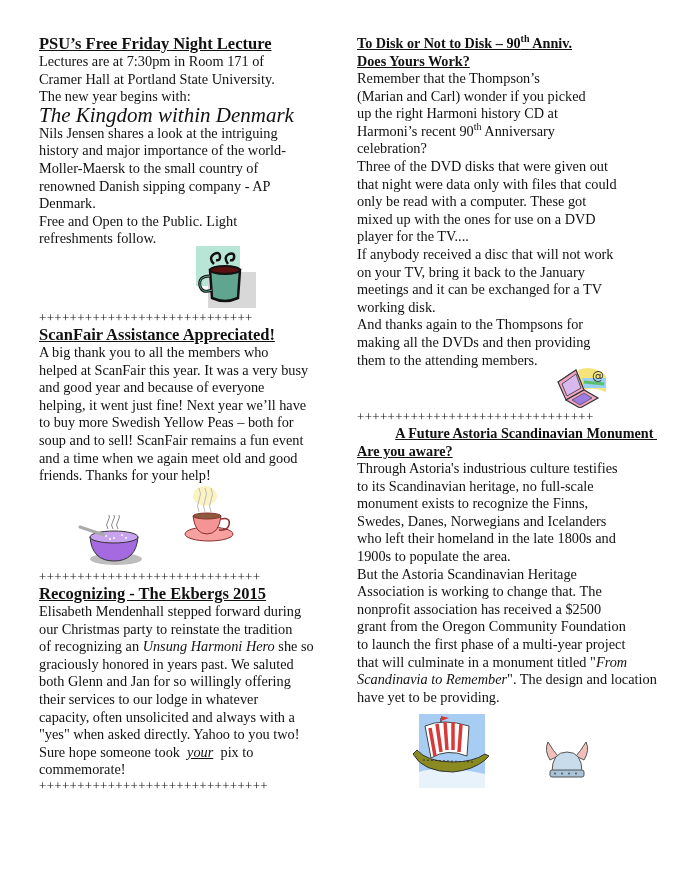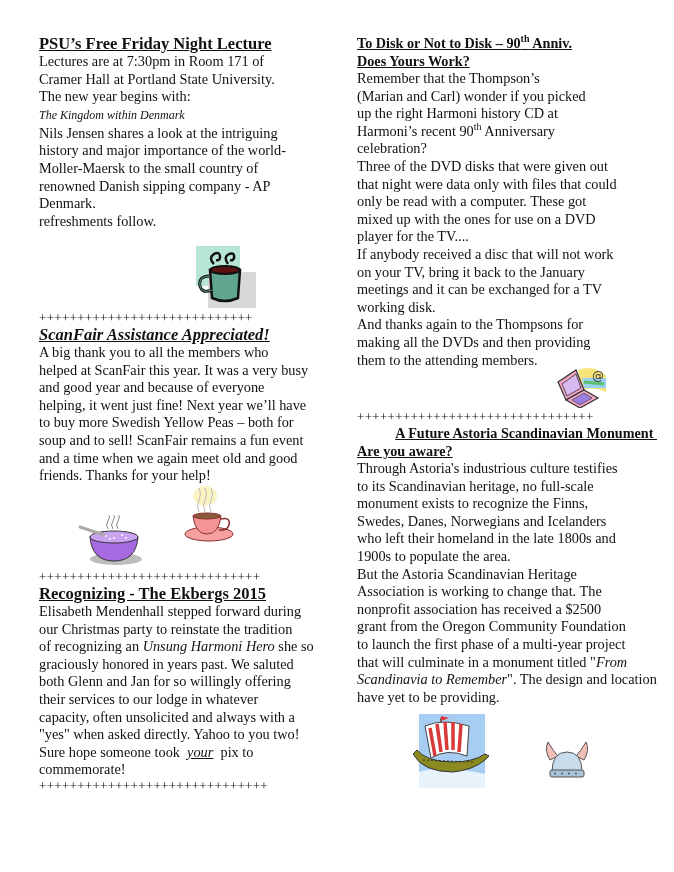--- a/index.html
+++ b/index.html
@@ -9,23 +9,23 @@
     color: #111111;
   }
   .col { position: absolute; top: 34px; }
   .col-left { left: 39px; width: 300px; }
   .col-right { left: 357px; width: 300px; }
   .h {
     font-weight: bold; text-decoration: underline;
     font-size: 16.5px; line-height: 19px; margin: 0;
   }
   .h.small { font-size: 14.2px; line-height: 18px; }
-  .h.italic { font-style: italic; }
+  .h.italic { }
   .p { font-size: 14.3px; line-height: 17.6px; margin: 0; }
-  .italic-line { font-style: italic; font-size: 12px; line-height: 19px; }
+  .italic-line { font-style: italic; font-size: 21px; line-height: 19px; }
   .sep { font-size: 13px; line-height: 14px; letter-spacing: 0.3px; margin: 0; white-space: nowrap; }
   .img { position: absolute; }
   .it { font-style: italic; }
   .ul-it { font-style: italic; text-decoration: underline; }
   sup { font-size: 10px; line-height: 0; }
 </style>
 </head>
 <body>
 
 <div class="col col-left">
@@ -33,20 +33,21 @@
     <h2 class="h">PSU’s Free Friday Night Lecture</h2>
     <p class="p">Lectures are at 7:30pm in Room 171 of</p>
     <p class="p">Cramer Hall at Portland State University.</p>
     <p class="p">The new year begins with:</p>
     <p class="p italic-line">The Kingdom within Denmark</p>
     <p class="p">Nils Jensen shares a look at the intriguing</p>
     <p class="p">history and major importance of the world-</p>
     <p class="p">Moller-Maersk to the small country of</p>
     <p class="p">renowned Danish sipping company - AP</p>
     <p class="p">Denmark.</p>
+    <p class="p">Free and Open to the Public. Light</p>
     <p class="p">refreshments follow.</p>
   </section>
 </div>
 
 <div class="img" style="left:196px; top:246px; width:64px; height:62px;">
   <svg width="64" height="62" viewBox="0 0 64 62">
     <rect x="0" y="0" width="44" height="40" fill="#b8e6d6"></rect>
     <rect x="12" y="26" width="48" height="36" fill="#d8d8d8"></rect>
     <path d="M18 18 q-6 -6 0 -10 q6 -3 6 3 q0 4 -4 3" fill="none" stroke="#111" stroke-width="2.5"></path>
     <path d="M32 18 q-5 -7 1 -10 q6 -2 5 4 q-1 3 -4 2" fill="none" stroke="#111" stroke-width="2.5"></path>

